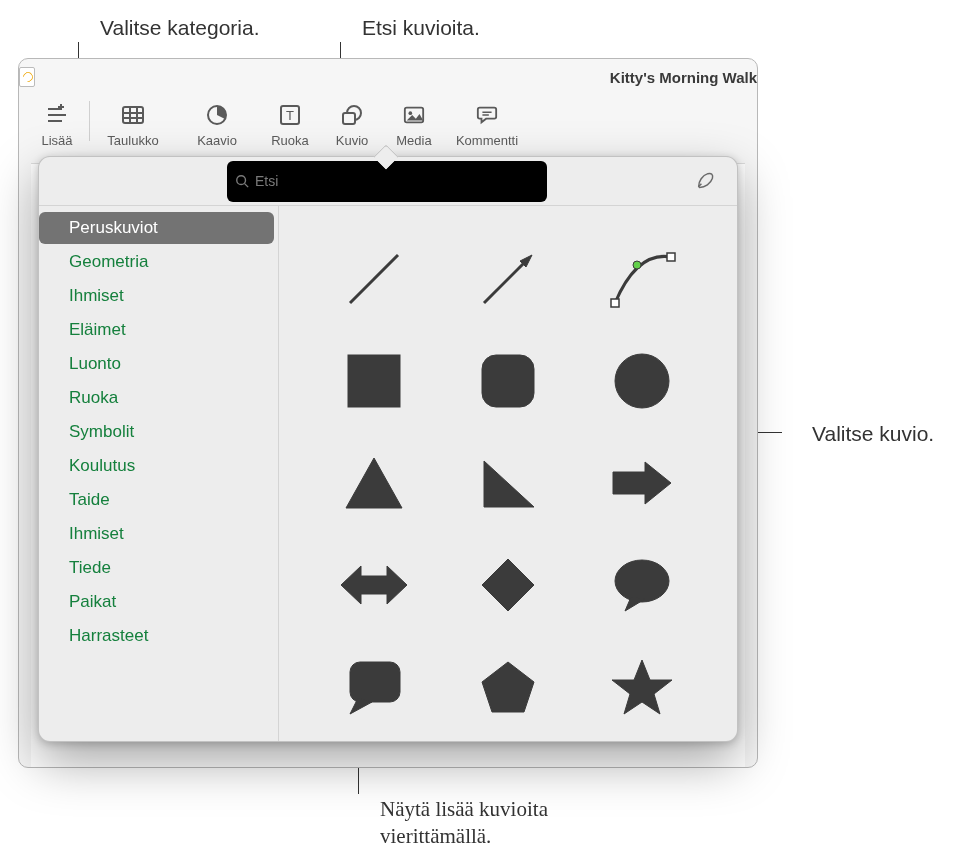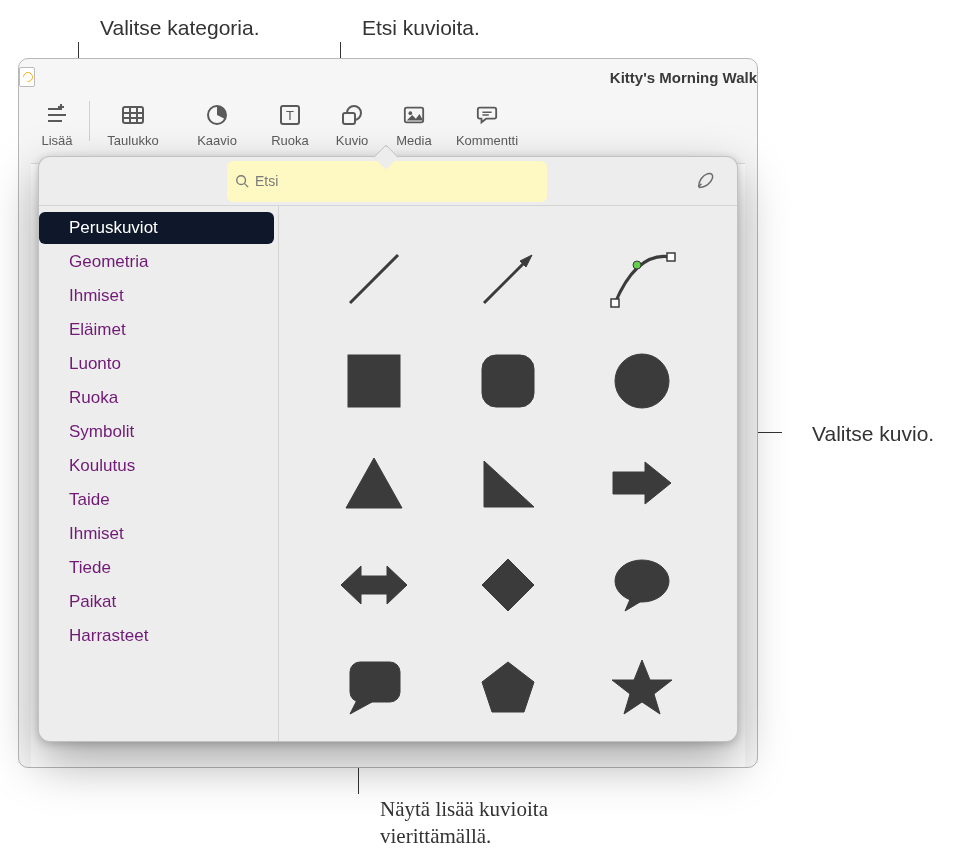--- a/index.html
+++ b/index.html
@@ -140,21 +140,21 @@
       height: 48px;
       display: flex;
       align-items: center;
       padding: 0 18px;
     }
     .search-spacer { flex: 0 0 170px; }
     .search-field {
       flex: 1;
       max-width: 320px;
       height: 41px;
-      background: #fef9c3;
+      background: #000000;
       border-radius: 6px;
       display: flex;
       align-items: center;
       padding: 7px 8px;
       color: #7a7a7a;
       font-size: 14px;
     }
     .search-field svg { width: 14px; height: 14px; margin-right: 6px; fill: #7a7a7a; }
     .edit-icon {
       margin-left: auto;
@@ -172,28 +172,28 @@
       border-top: 1px solid #d4d4d4;
     }
     .sidebar {
       width: 240px;
       border-right: 1px solid #d4d4d4;
       padding-top: 6px;
       overflow: hidden;
     }
     .sidebar-item {
       font-size: 17px;
-      color: #701a75;
+      color: #15803d;
       padding: 6px 0 6px 30px;
       border-radius: 6px;
       margin: 0 0 2px 0;
       cursor: default;
     }
     .sidebar-item.selected {
-      background: #0f172a;
+      background: #737373;
       color: #fff;
       font-weight: 500;
       margin-right: 4px;
       margin-left: 0;
       border-radius: 6px;
     }
     .shapes-pane {
       flex: 1;
       padding: 18px 20px;
       overflow: hidden;

